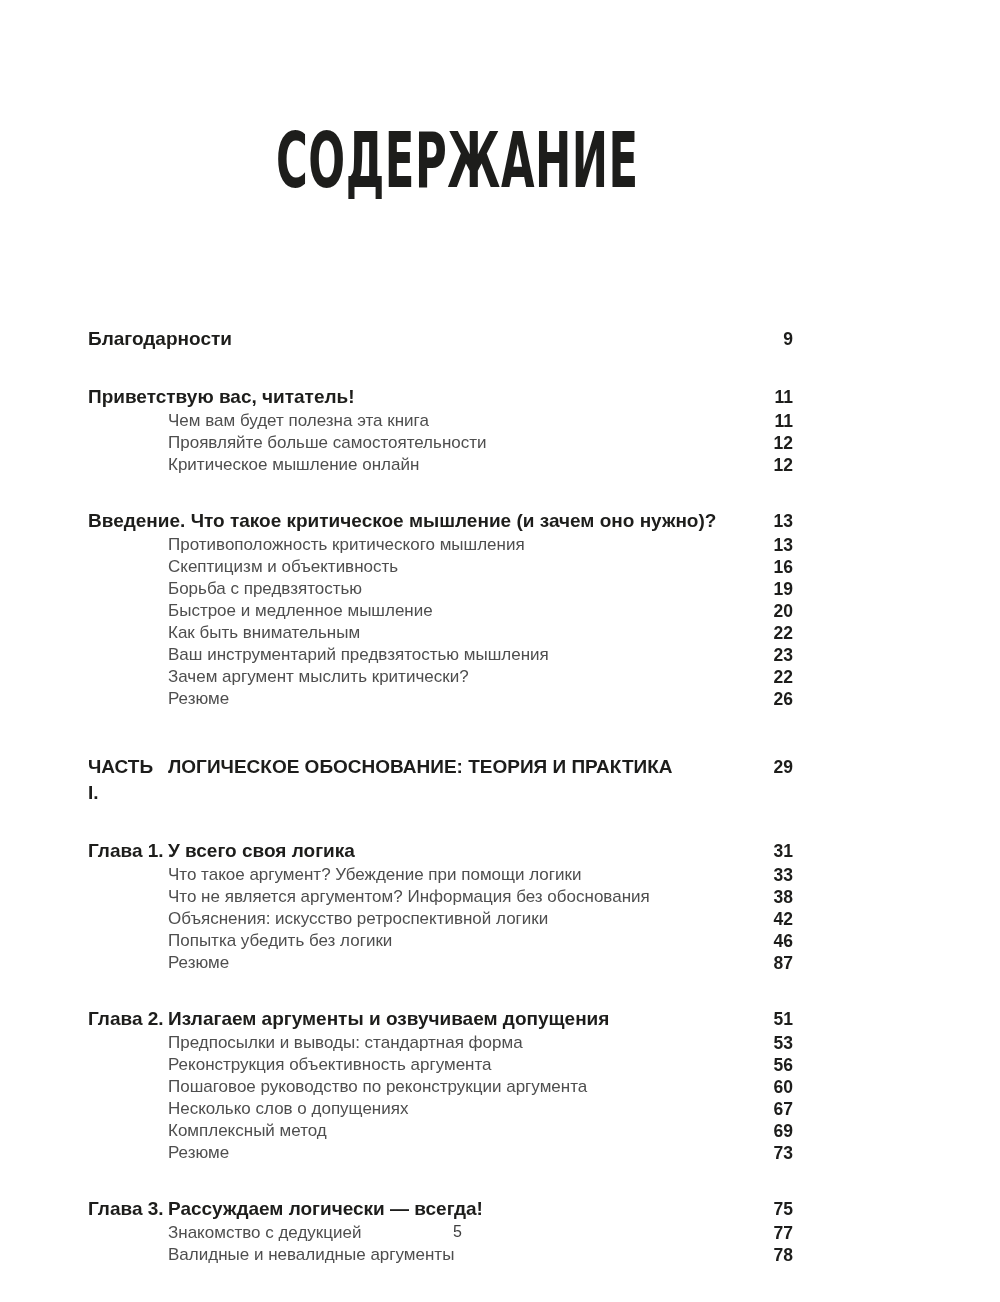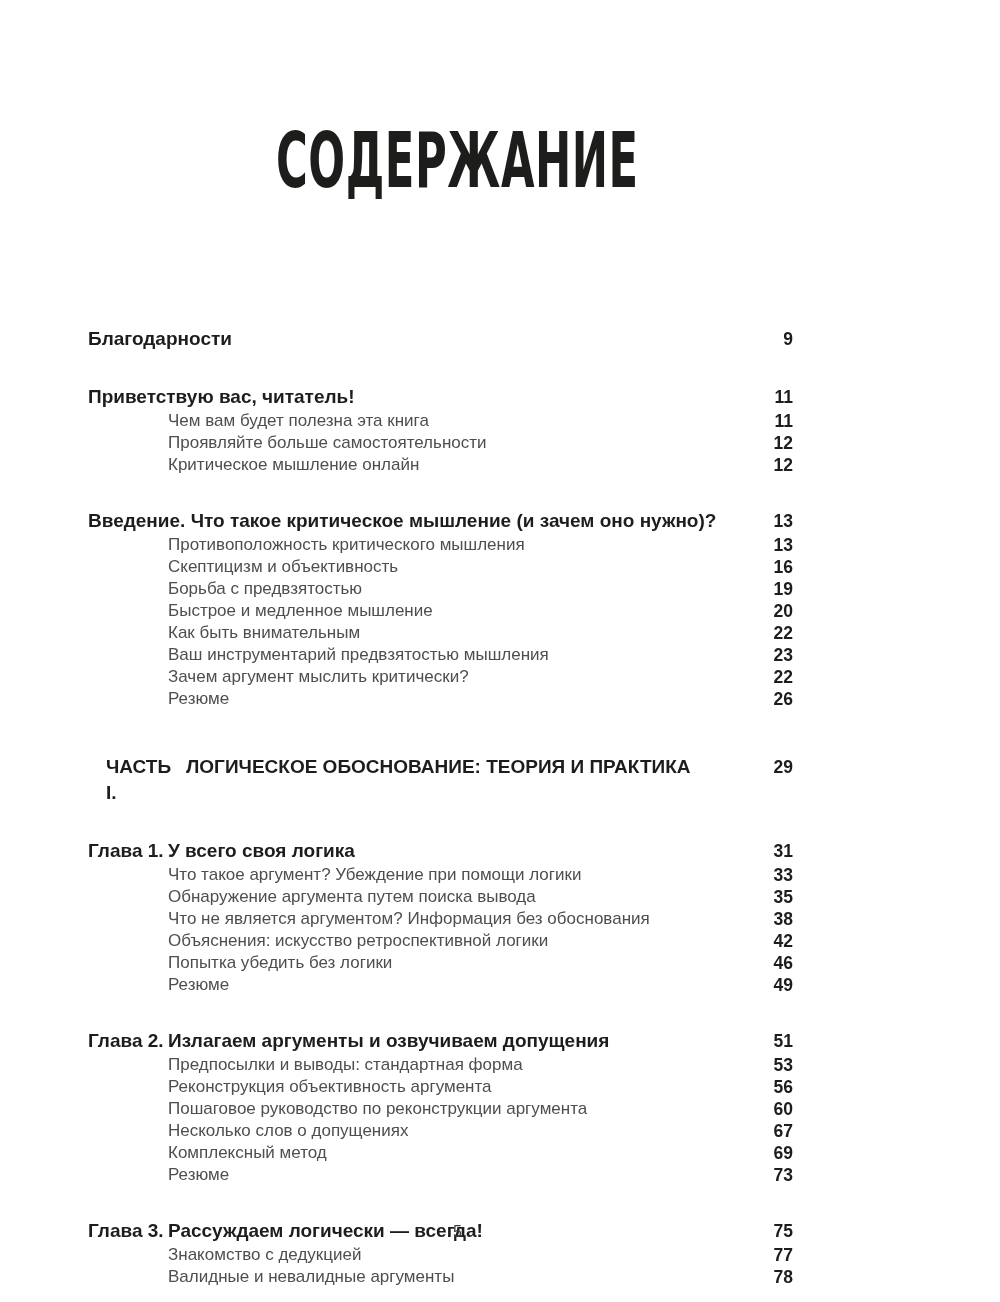--- a/index.html
+++ b/index.html
@@ -19,21 +19,21 @@
   .toc-title .stretch {
     display:inline-block;
     transform:scaleX(0.57);
     transform-origin:50% 50%;
     white-space:nowrap;
     letter-spacing:1px;
   }
   .toc { position:absolute; top:326px; left:88px; width:705px; }
   .sec { margin-top:32px; }
   .sec:first-child { margin-top:0; }
-  .sec.part { margin-top:44px;margin-left:18px; }
+  .sec.part { margin-top:44px; }
   .row { display:flex; justify-content:space-between; align-items:baseline; }
   .row-left { display:flex; align-items:baseline; min-width:0; }
   .row.head { font-size:19px; line-height:26px; font-weight:bold; color:#1d1d1b; }
   .row.head .label { display:inline-block; width:80px; flex-shrink:0; }
   .row.sub { font-size:17px; line-height:22px; font-weight:normal; color:#4e4e4e; padding-left:80px;align-items:flex-end; }
   .pg {
     flex-shrink:0; margin-left:14px;
     font-size:17.5px; font-weight:bold; color:#1d1d1b;
   }
   .folio {
@@ -162,47 +162,41 @@
         <span class="pg">31</span>
       </div>
       <div class="row sub">
         <span class="row-left">
             <span>Что такое аргумент? Убеждение при помощи логики</span>
           </span>
         <span class="pg">33</span>
       </div>
       <div class="row sub">
         <span class="row-left">
-            <span>Обнаружение аргумента путем поиска вывода</span>
-          </span>
-        <span class="pg">35</span>
-      </div>
-      <div class="row sub">
-        <span class="row-left">
             <span>Что не является аргументом? Информация без обоснования</span>
           </span>
         <span class="pg">38</span>
       </div>
       <div class="row sub">
         <span class="row-left">
             <span>Объяснения: искусство ретроспективной логики</span>
           </span>
         <span class="pg">42</span>
       </div>
       <div class="row sub">
         <span class="row-left">
             <span>Попытка убедить без логики</span>
           </span>
         <span class="pg">46</span>
       </div>
       <div class="row sub">
         <span class="row-left">
             <span>Резюме</span>
           </span>
-        <span class="pg">49</span>
+        <span class="pg">87</span>
       </div>
     </div>
 
     <div class="sec">
       <div class="row head">
         <span class="row-left">
           <span class="label">Глава 2.</span>
           <span>Излагаем аргументы и озвучиваем допущения</span>
         </span>
         <span class="pg">51</span>

